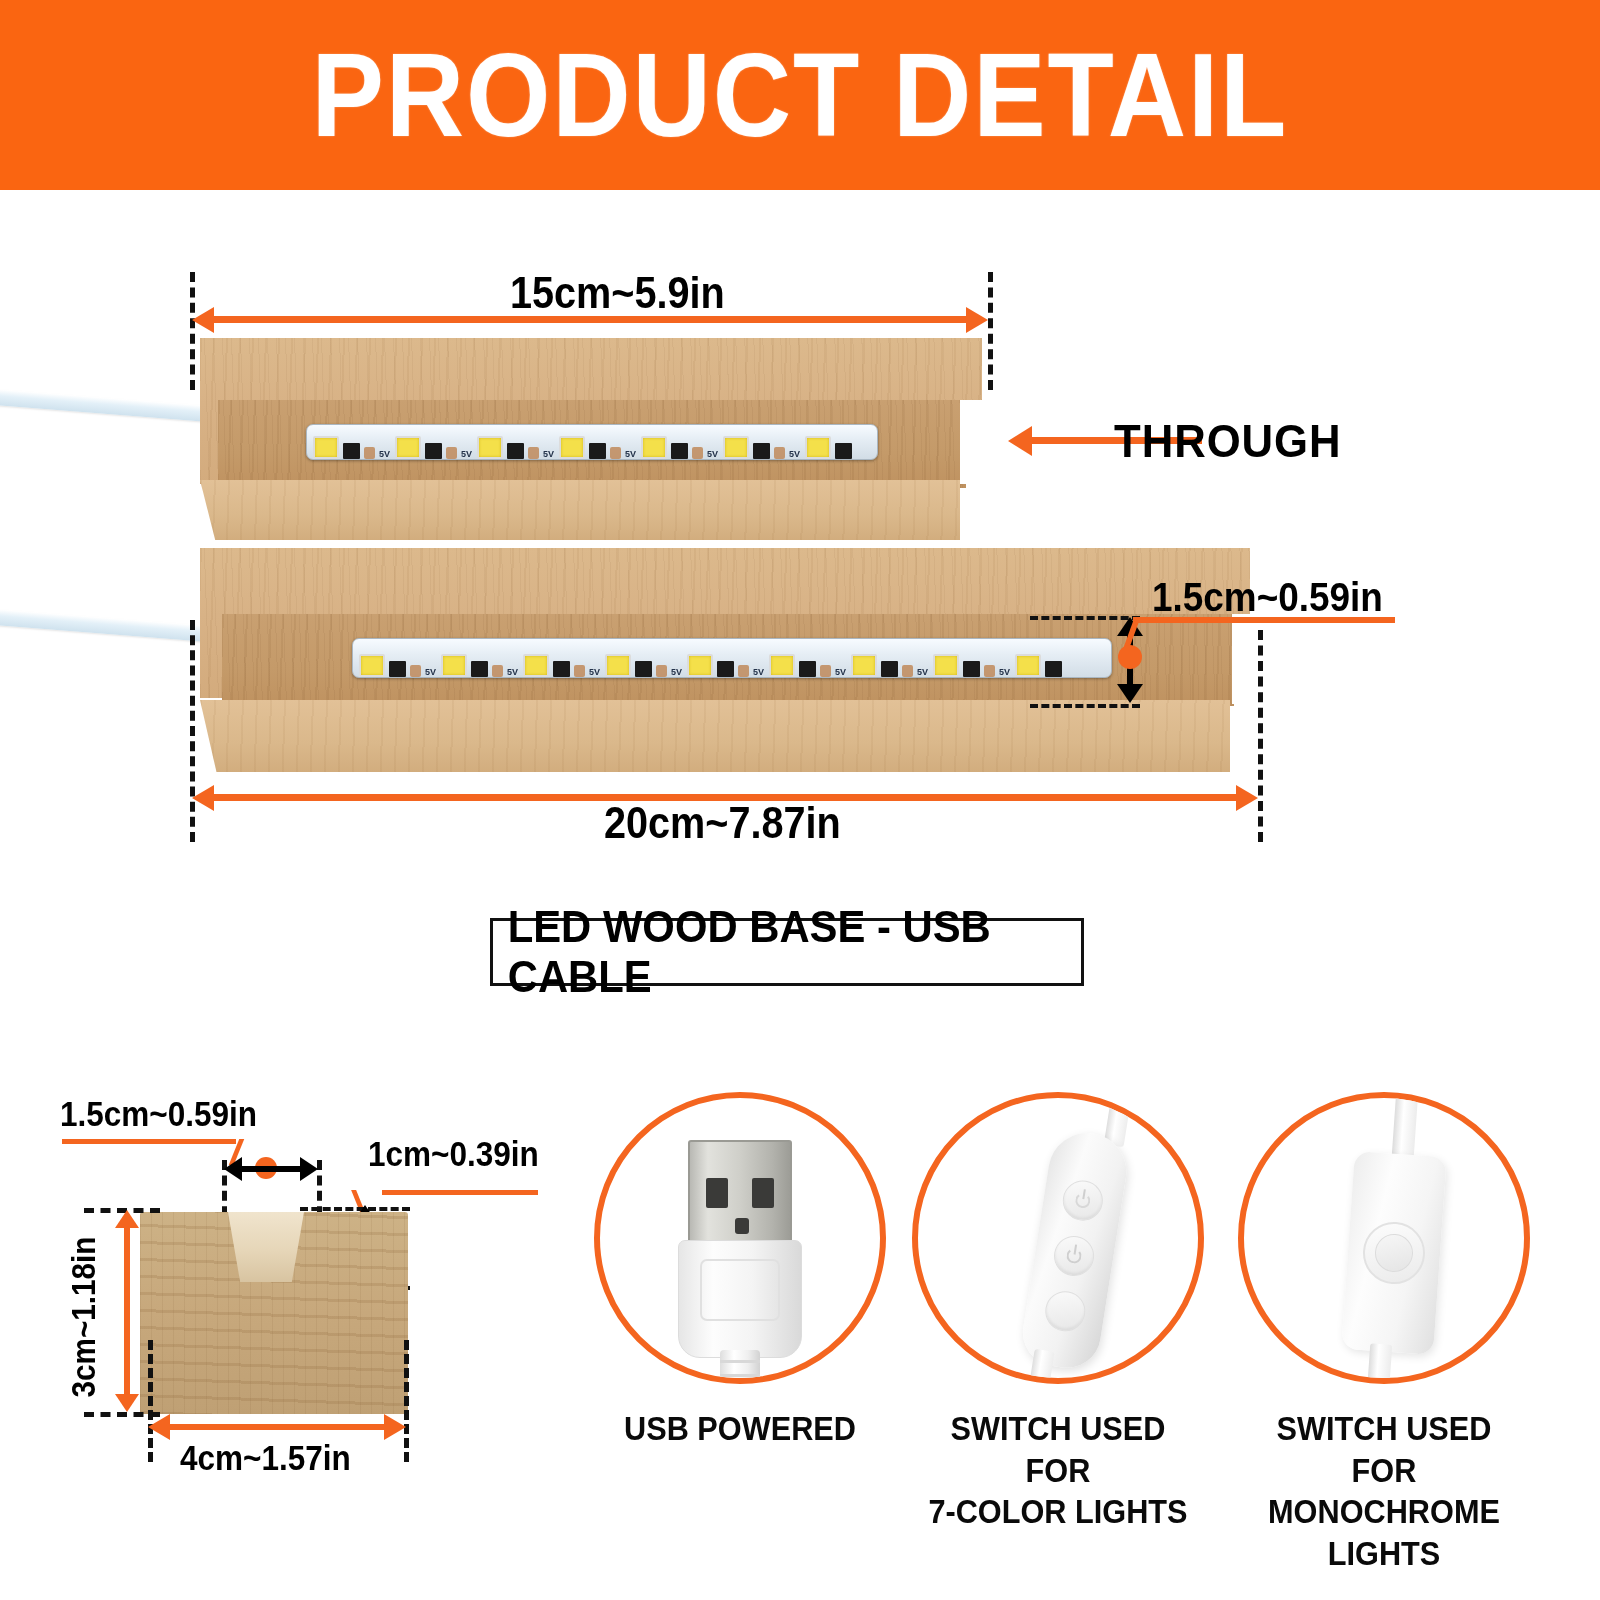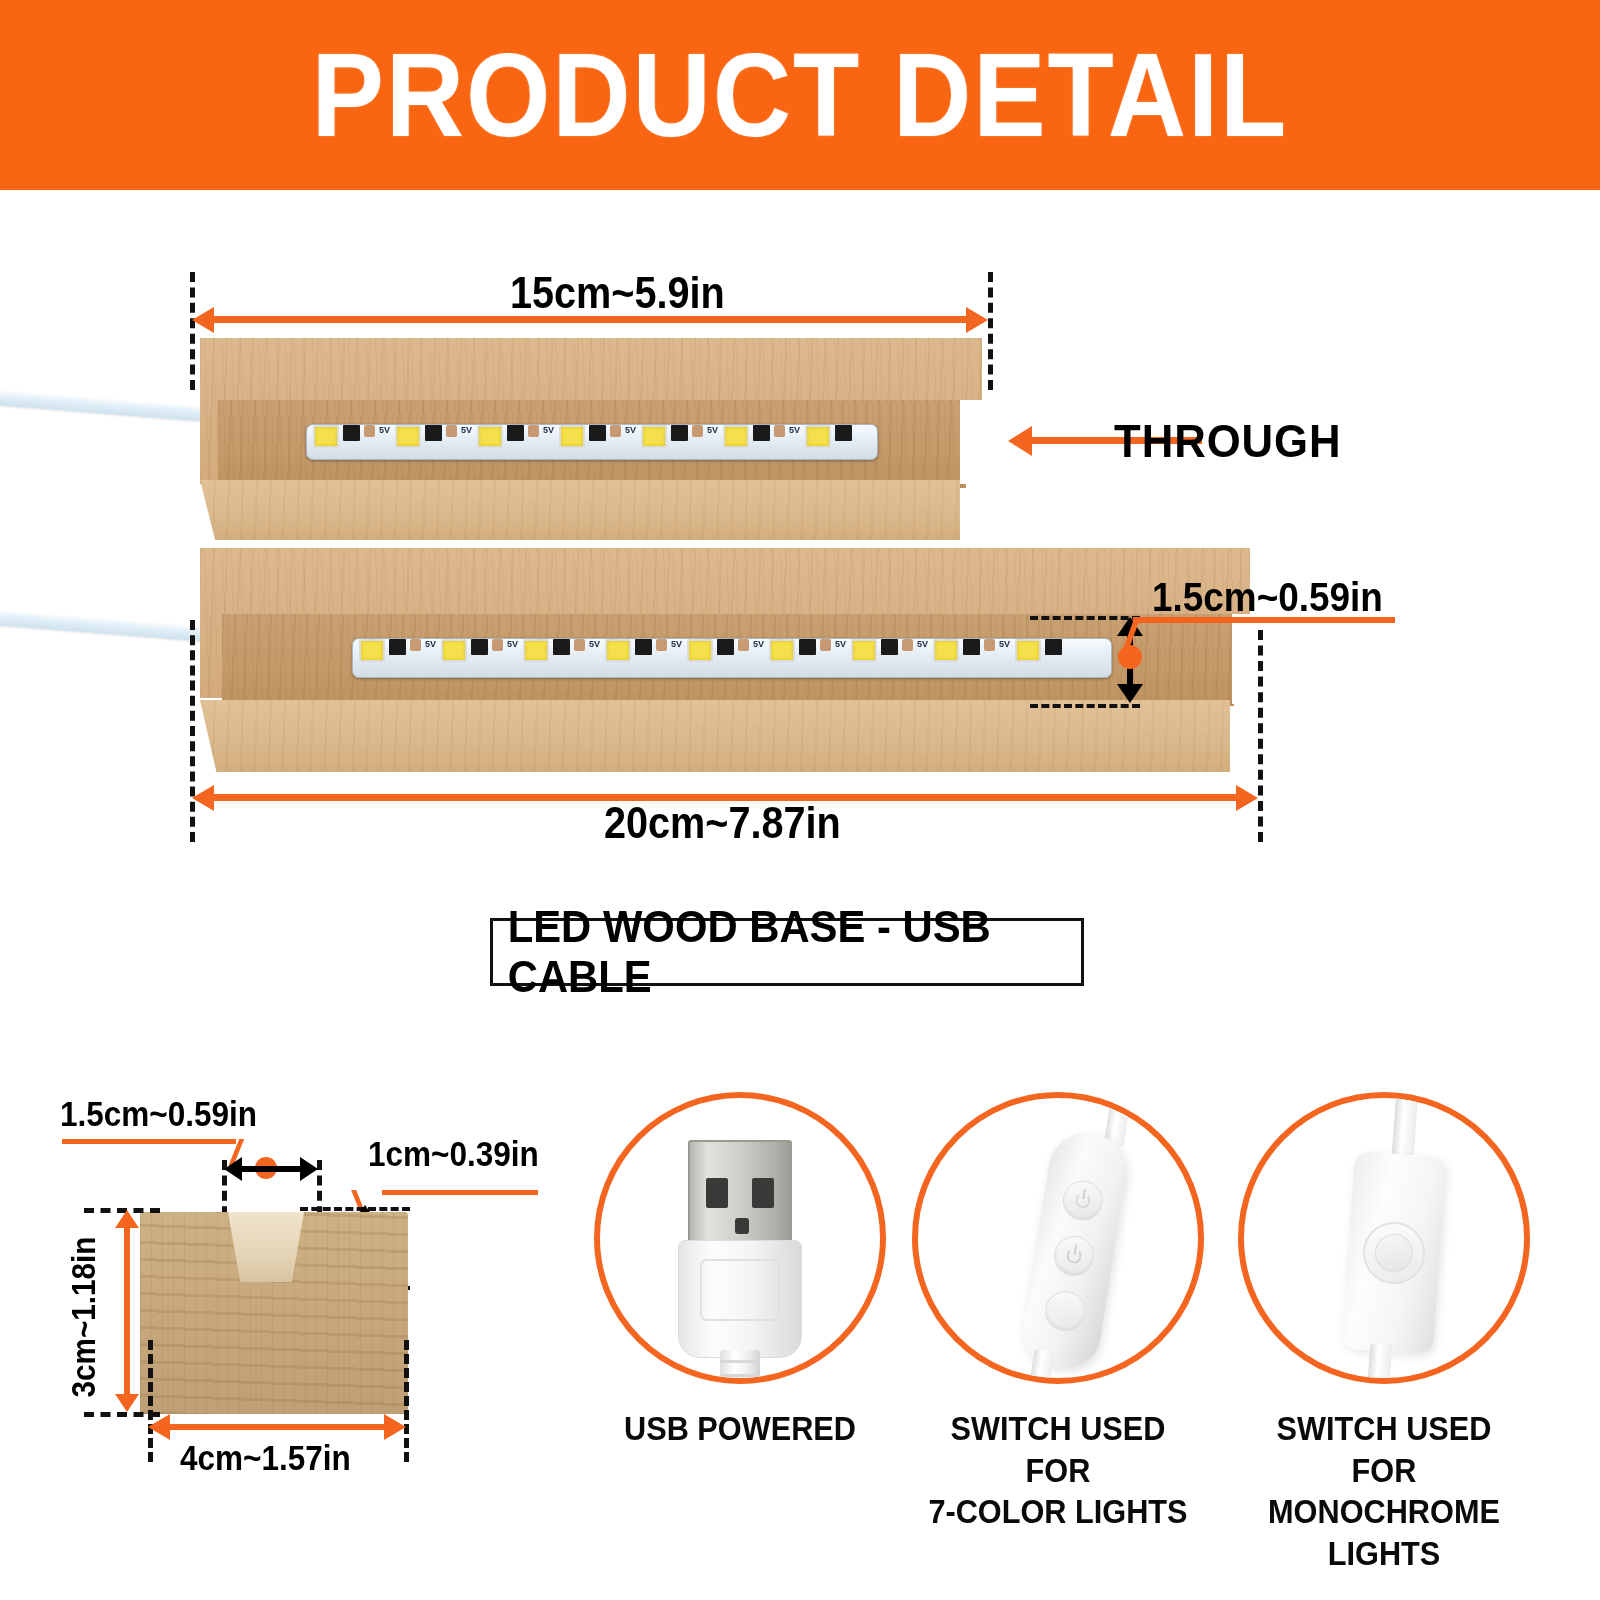--- a/index.html
+++ b/index.html
@@ -71,21 +71,21 @@
   .ledstrip{
     position:absolute;
     background:linear-gradient(180deg,#f7fbff 0%,#e6eef5 40%,#d2dde6 100%);
     border-radius:7px;
     border:1px solid #aab7c2;
     display:flex; align-items:center;
     padding:0 6px;
     overflow:hidden;
     box-shadow:0 1px 3px rgba(0,0,0,.35);
   }
-  .led-cell{ display:flex; align-items:flex-start; height:100%; }
+  .led-cell{ display:flex; align-items:flex-end; height:100%; }
   .led-chip{
     width:26px;height:23px;background:#f4e04a;
     border:2px solid #dcdcdc; border-radius:2px;
     box-shadow:inset 0 0 3px rgba(200,170,0,.7);
     margin-right:4px;
   }
   .led-res{
     width:17px;height:16px;background:#1a1a1a;border-radius:1px;margin-right:4px;
   }
   .led-5v{

